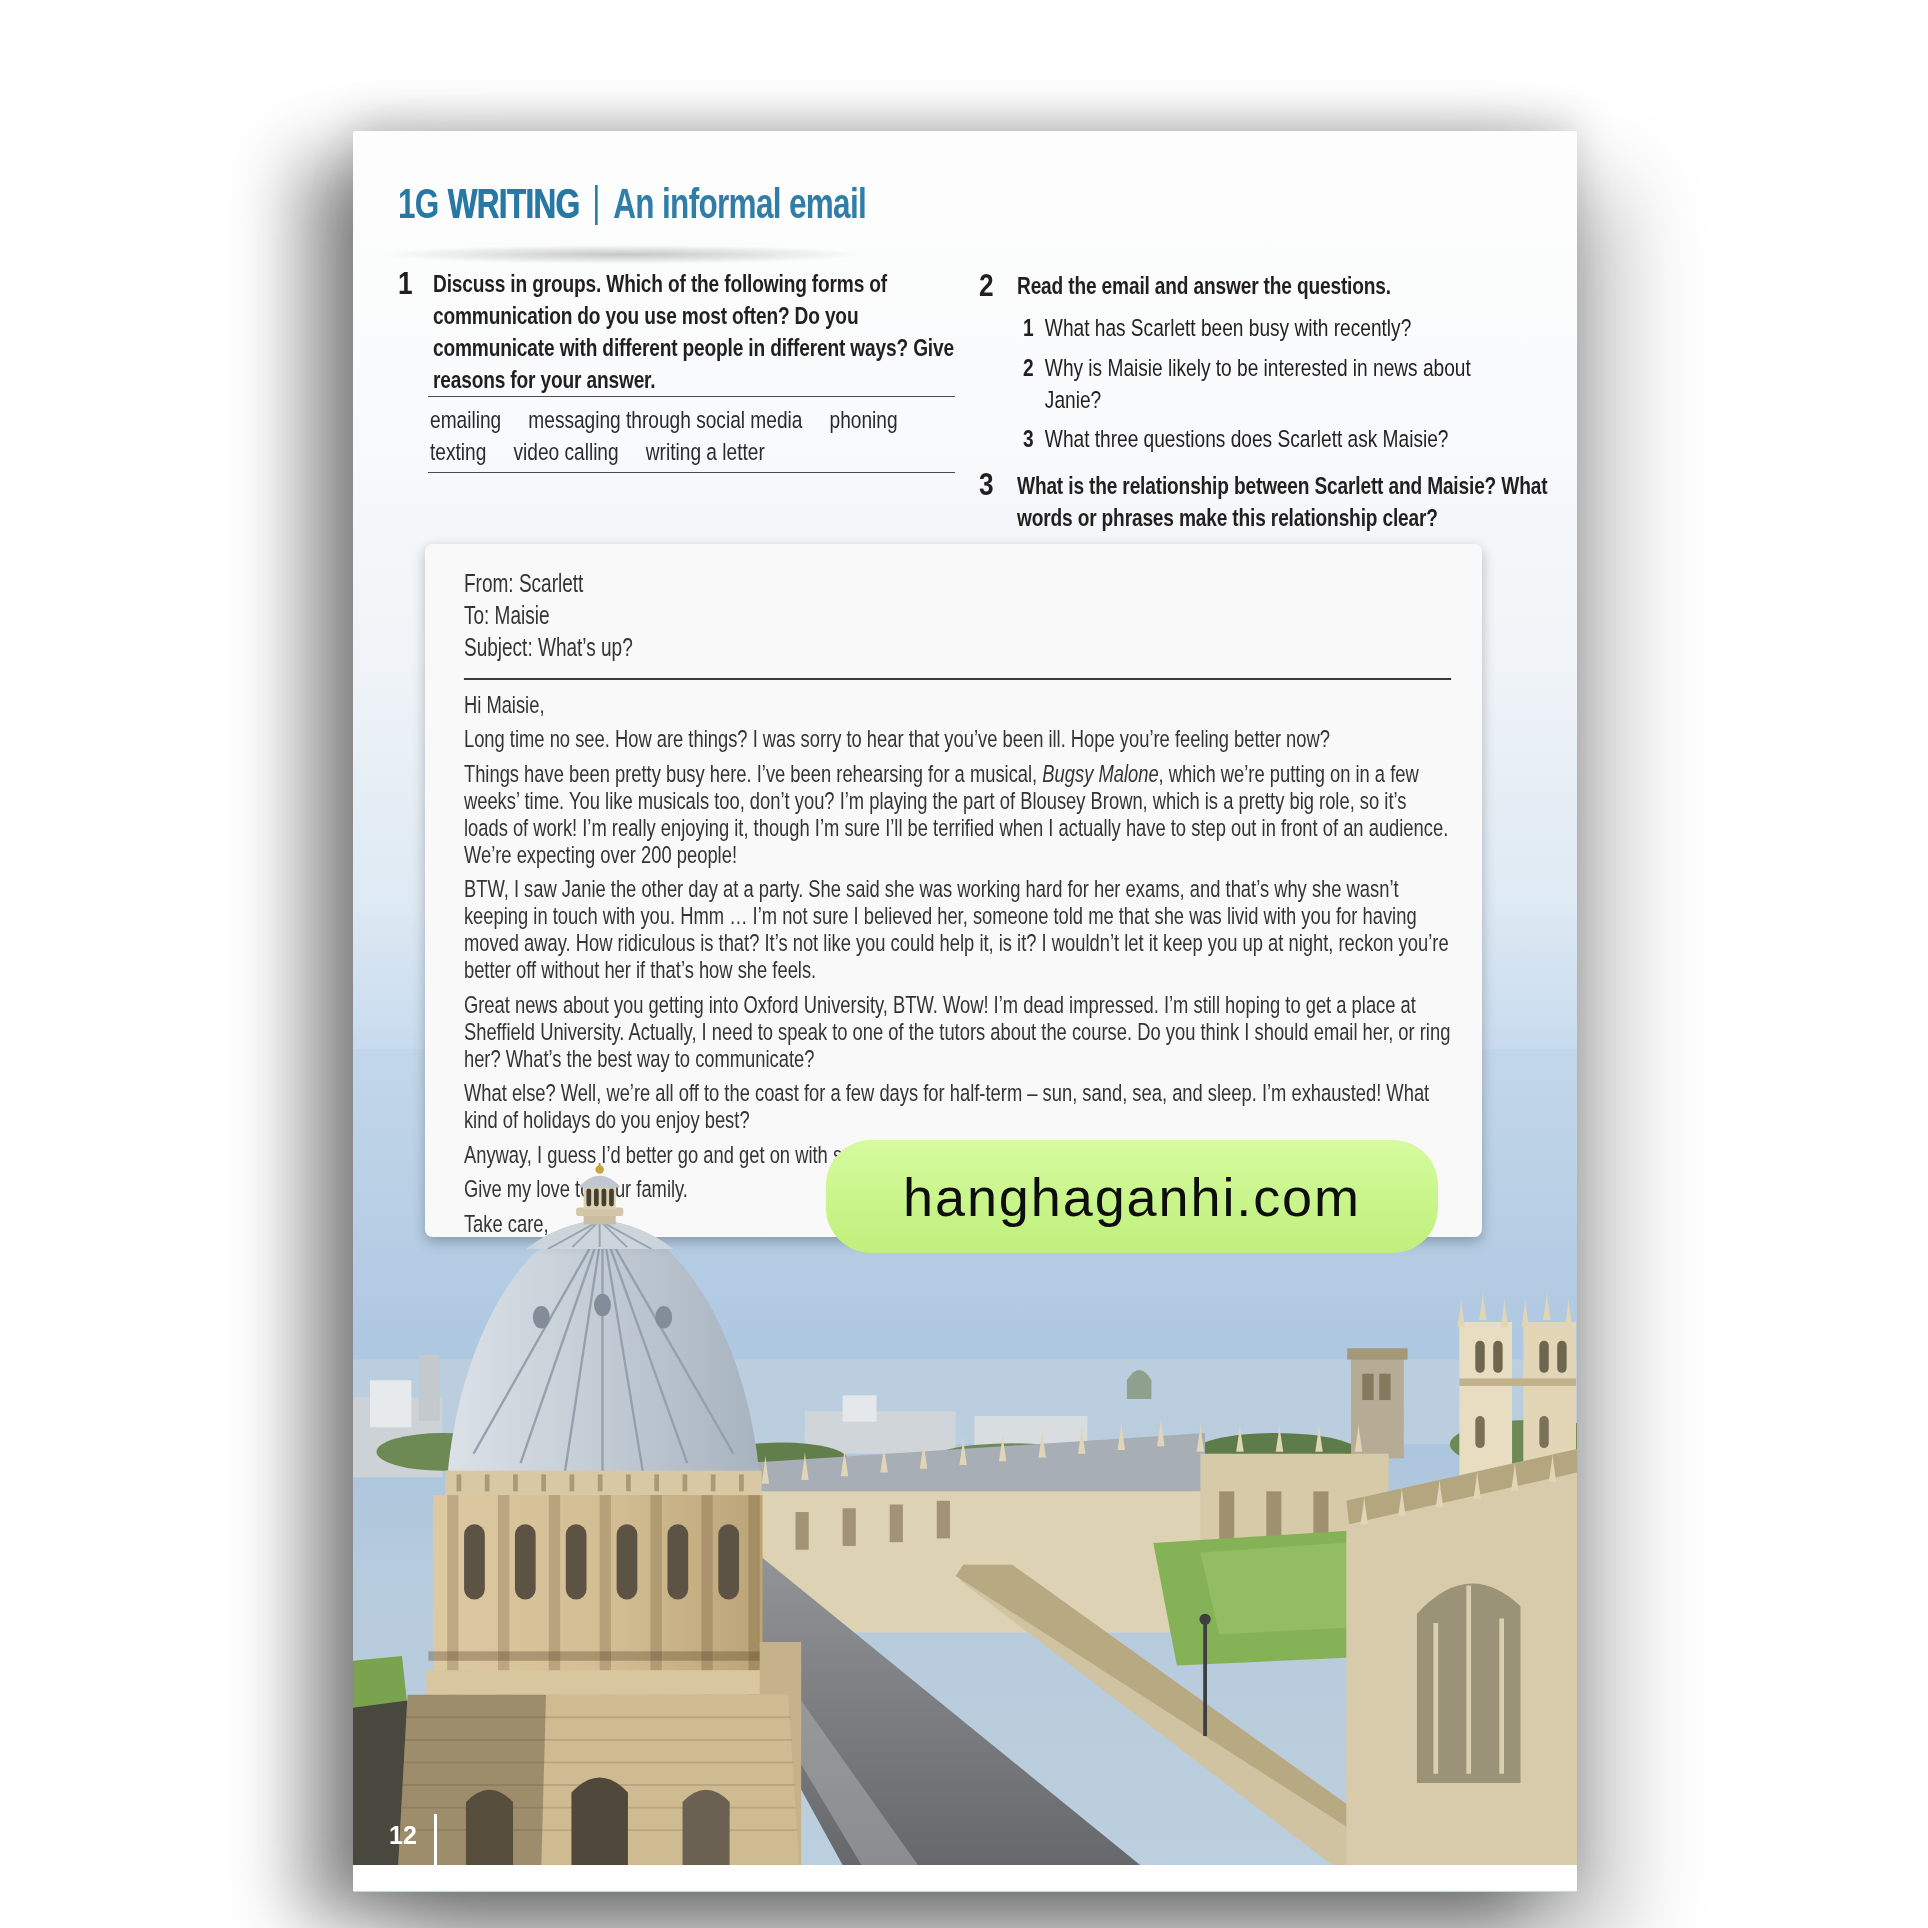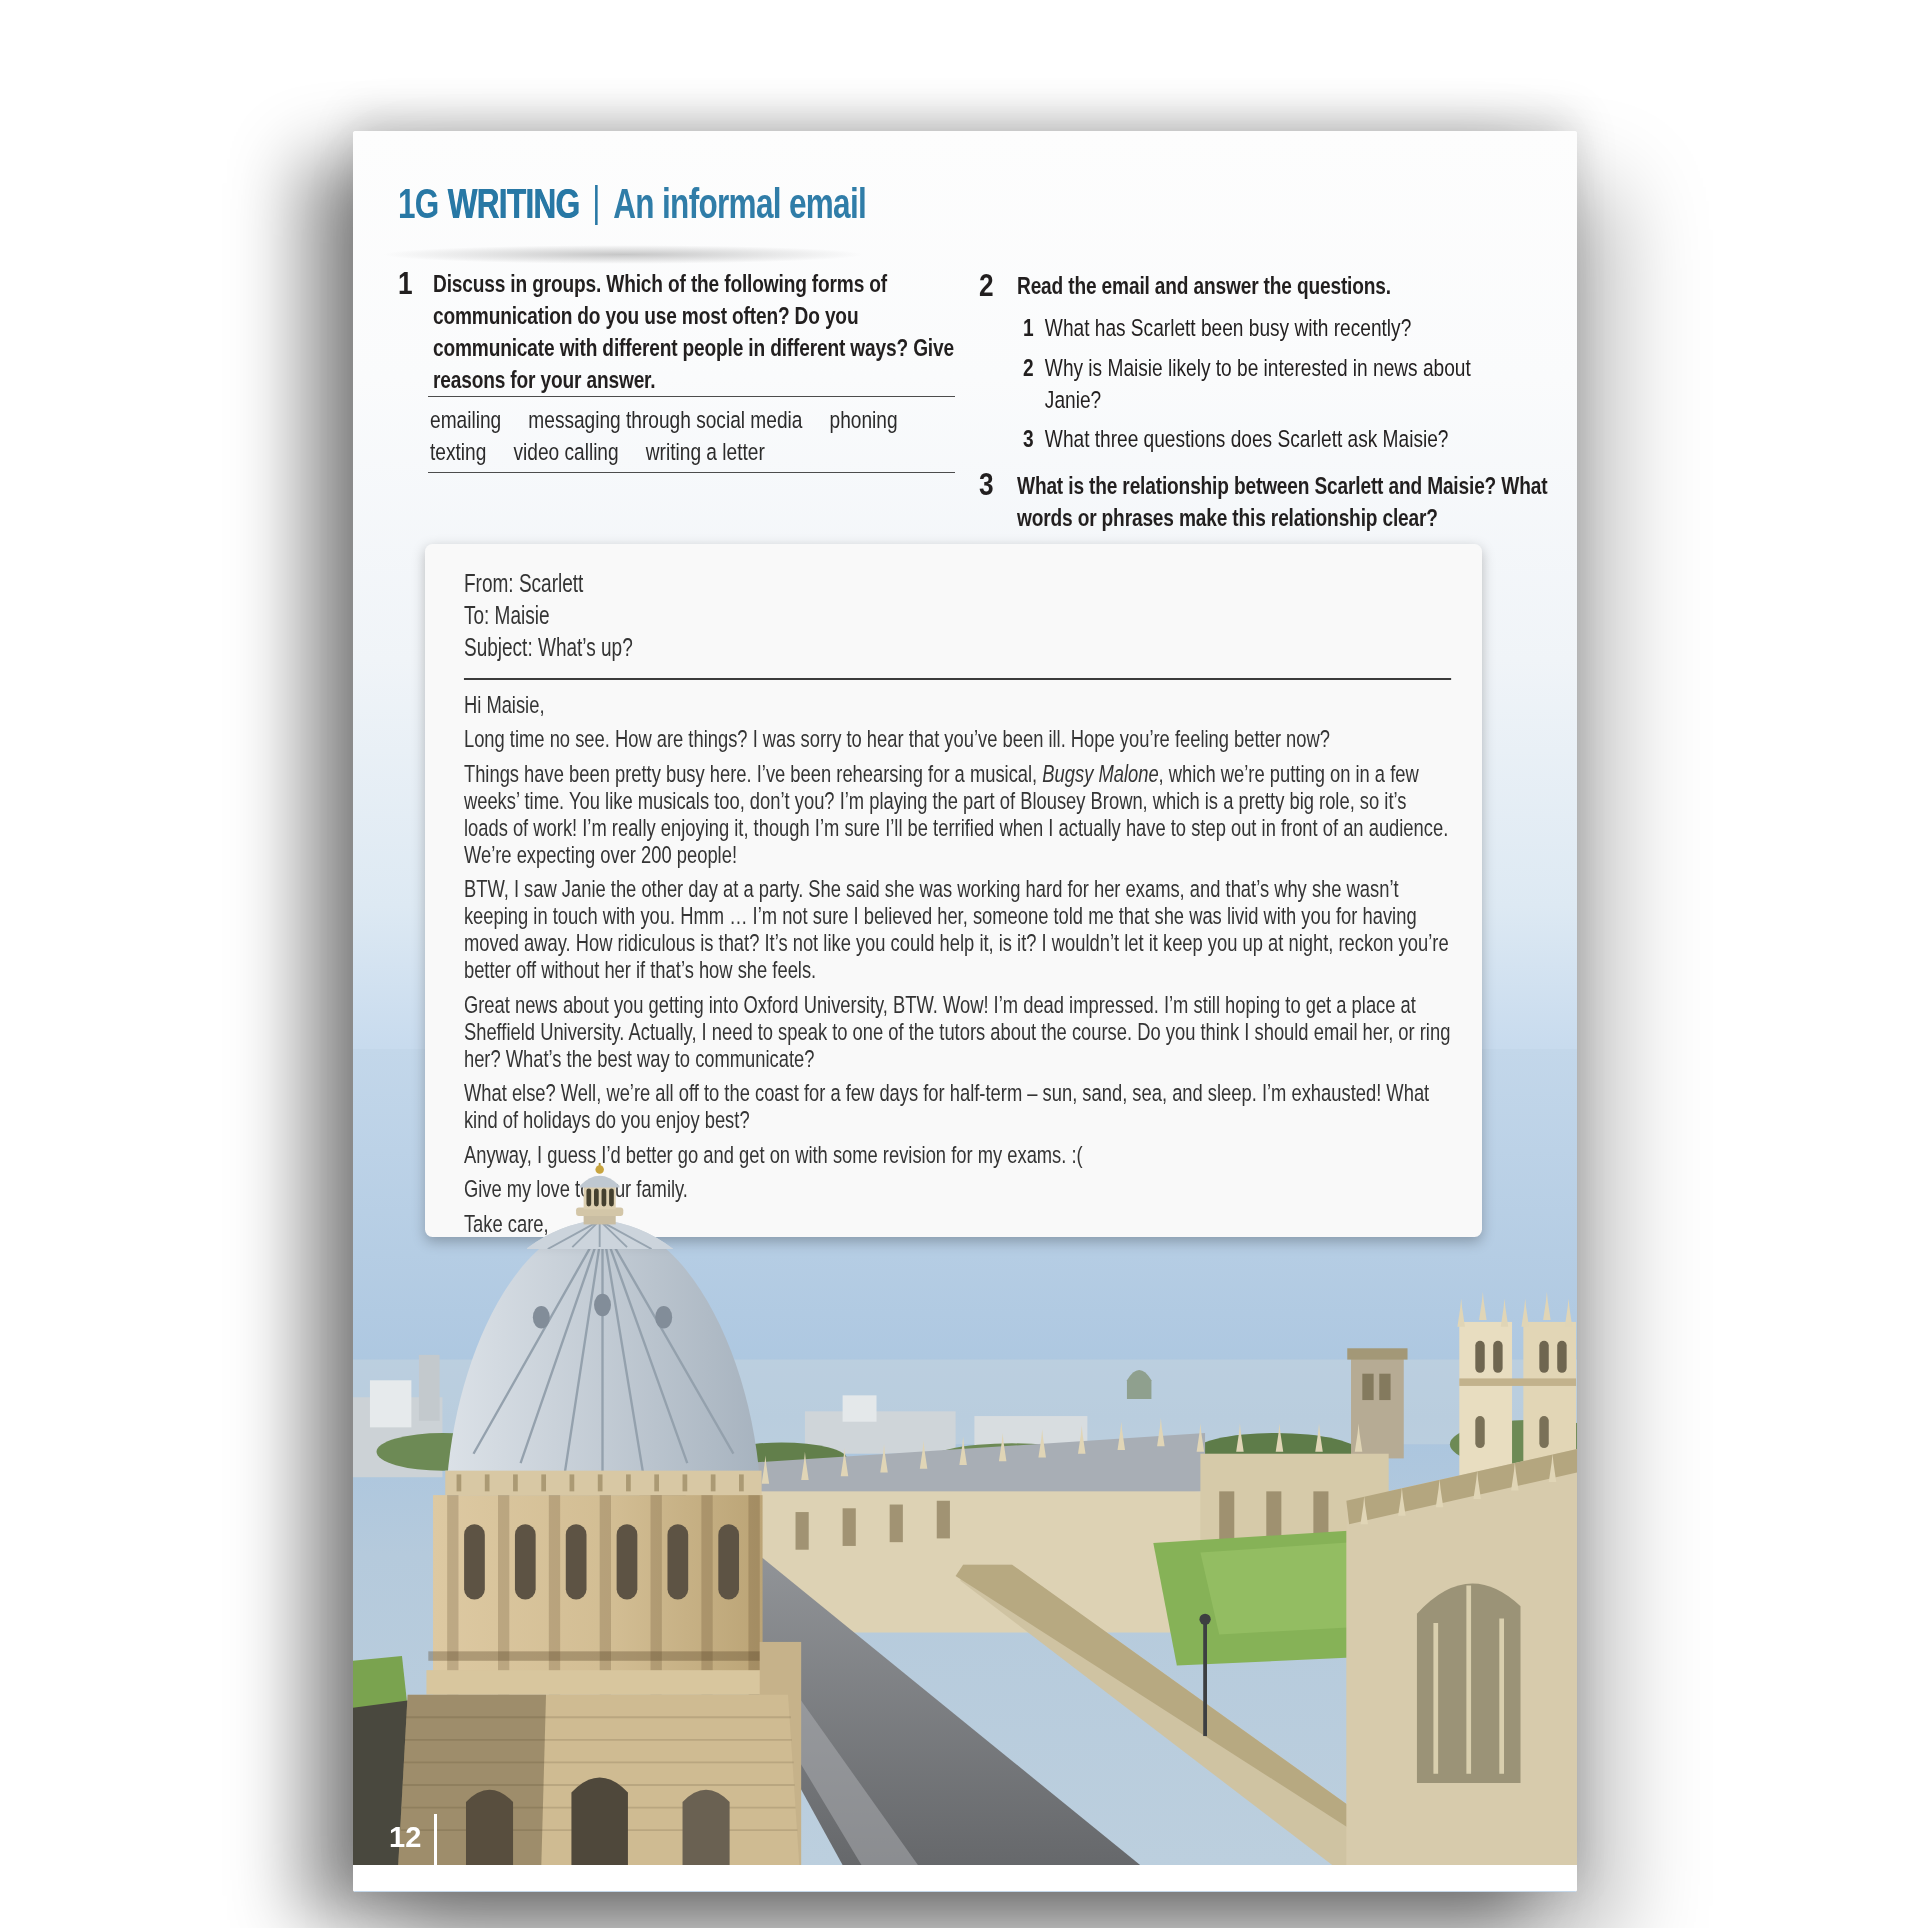--- a/index.html
+++ b/index.html
@@ -40,21 +40,21 @@
   .ebody .sig{margin-bottom:1.9px;}
   
   .badge{position:absolute;left:473px;top:1009px;width:612px;height:113px;border-radius:45px;z-index:7;
       background:linear-gradient(180deg,#d6fa9f 0%,#c9f58b 55%,#bfef7c 100%);
       display:flex;align-items:center;justify-content:center;}
   .badge span{font-size:54px;color:#0e0e0e;letter-spacing:1.9px;font-weight:400;}
   
   .photo{position:absolute;left:0;top:918px;width:1224px;height:816px;z-index:1;}
   .lantern{position:absolute;left:174px;top:1031px;width:151px;height:87px;z-index:6;}
   .page-bottom-strip{position:absolute;left:0;top:1734px;width:1224px;height:26px;background:#ffffff;z-index:2;}
-  .pagenum{position:absolute;left:36px;top:1690px;color:#ffffff;font-size:29px;font-weight:700;z-index:8;}
+  .pagenum{position:absolute;left:36px;top:1690px;color:#ffffff;font-size:25px;font-weight:700;z-index:8;}
   .pagenum-line{position:absolute;left:81px;top:1683px;width:2.8px;height:55px;background:#ffffff;z-index:8;}
 </style>
 </head>
 <body>
 
 <div class="canvas">
   <div class="page">
 
     <div class="hdr">
       <span class="unit">1G</span>
@@ -340,20 +340,23 @@
         <rect x="63" y="28" width="5" height="19" rx="2.5"></rect>
         <rect x="71" y="28" width="5" height="19" rx="2.5"></rect>
         <rect x="79" y="28" width="5" height="19" rx="2.5"></rect>
         <rect x="87" y="28" width="5" height="19" rx="2.5"></rect>
       </g>
       <path d="M56,25 Q77,4 98,25 L98,27 L56,27 Z" fill="#bfc8d1"></path>
       <line x1="77" y1="1" x2="77" y2="8" stroke="#b09335" stroke-width="2"></line>
       <circle cx="77" cy="8" r="4.5" fill="#c8a43e"></circle>
     </svg>
 
+    <div class="badge">
+      <span>hanghaganhi.com</span>
+    </div>
 
     <div class="page-bottom-strip"></div>
     <div class="pagenum">12</div>
     <div class="pagenum-line"></div>
 
   </div>
 </div>
 
 
 </body></html>

